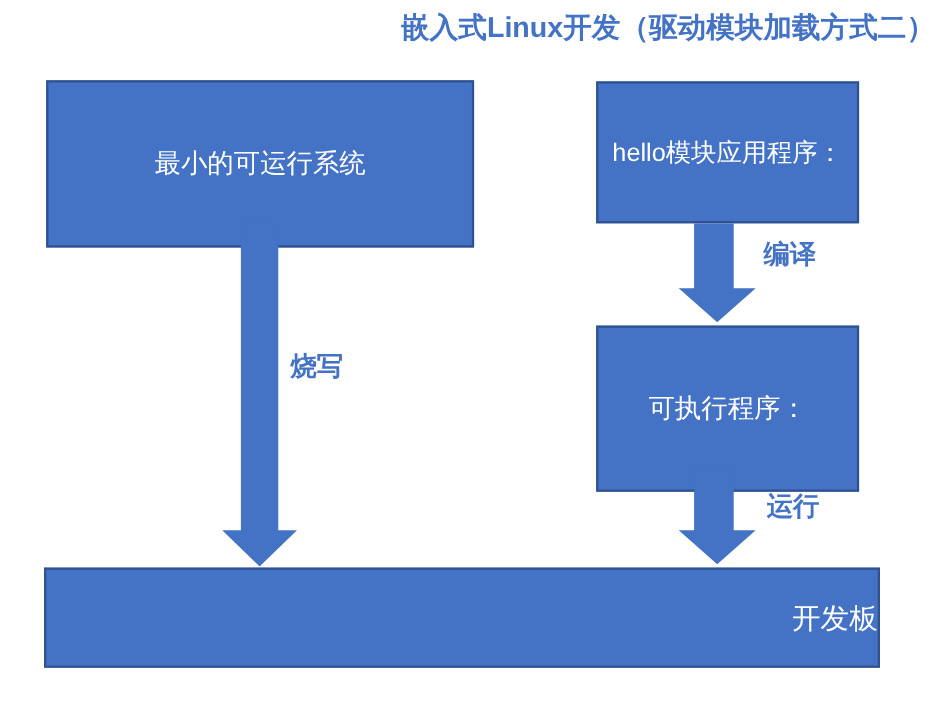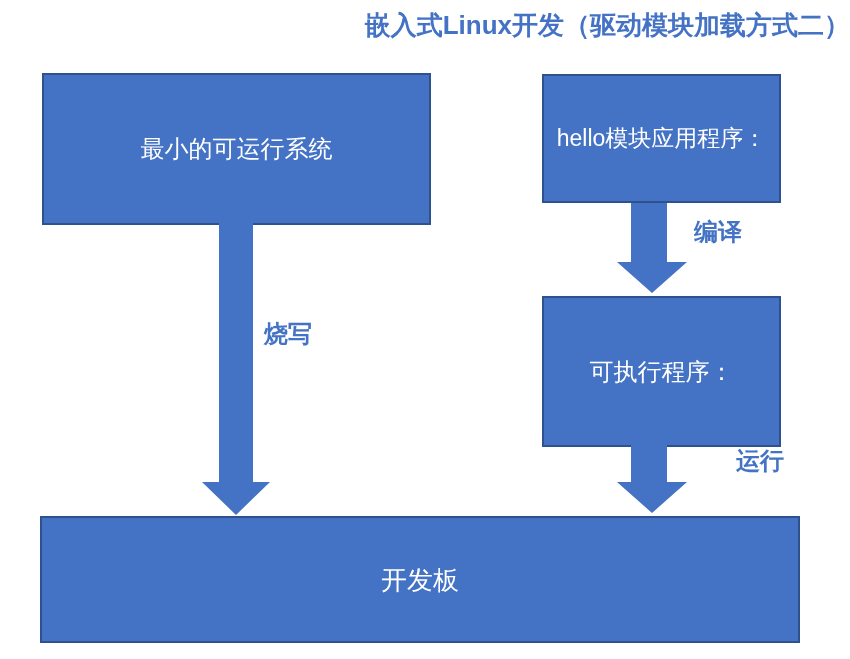--- a/index.html
+++ b/index.html
@@ -33,37 +33,37 @@
     border:2px solid var(--border);
     color:var(--box-text);
     display:flex;flex-direction:column;
     justify-content:center;align-items:center;
     text-align:center;
     font-size:24px;line-height:32px;
   }
   .box-min-system{left:42px;top:73px;width:389px;height:152px;}
   .box-app-source{left:542px;top:74px;width:239px;height:129px;font-size:23px;line-height:33px;}
   .box-executable{left:542px;top:296px;width:239px;height:151px;line-height:33px;}
-  .box-dev-board{left:40px;top:516px;width:760px;height:127px;font-size:26px;}
+  .box-dev-board{left:40px;top:516px;width:760px;height:91px;font-size:26px;align-items:flex-end;}
   .node div{white-space:nowrap;}
   .arrow{position:absolute;display:block;}
   .arrow polygon{fill:var(--accent);}
   .arrow-flash{left:202px;top:203px;}
   .arrow-compile{left:617px;top:203px;}
   .arrow-run{left:617px;top:423px;}
   .edge-label{
     position:absolute;
     font-size:24px;font-weight:bold;
     color:var(--accent);
     line-height:28px;
     white-space:nowrap;
   }
   .label-flash{left:264px;top:296px;margin-top:24px;}
   .label-compile{left:694px;top:218px;}
-  .label-run{left:736px;top:447px;}
+  .label-run{left:697px;top:447px;}
 </style>
 </head>
 <body>
 
 <div class="canvas">
 
   <div class="title">嵌入式Linux开发（驱动模块加载方式二）</div>
 
   <div class="node box-min-system">
     <div>最小的可运行系统</div>

